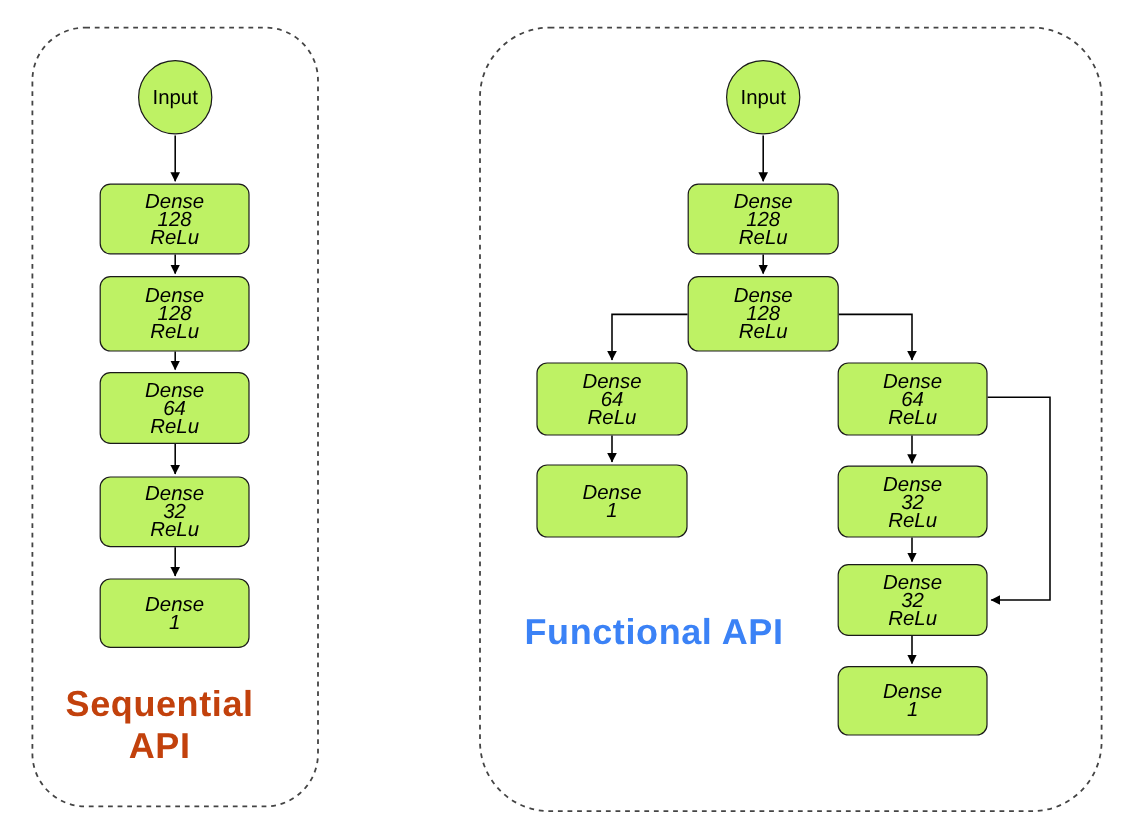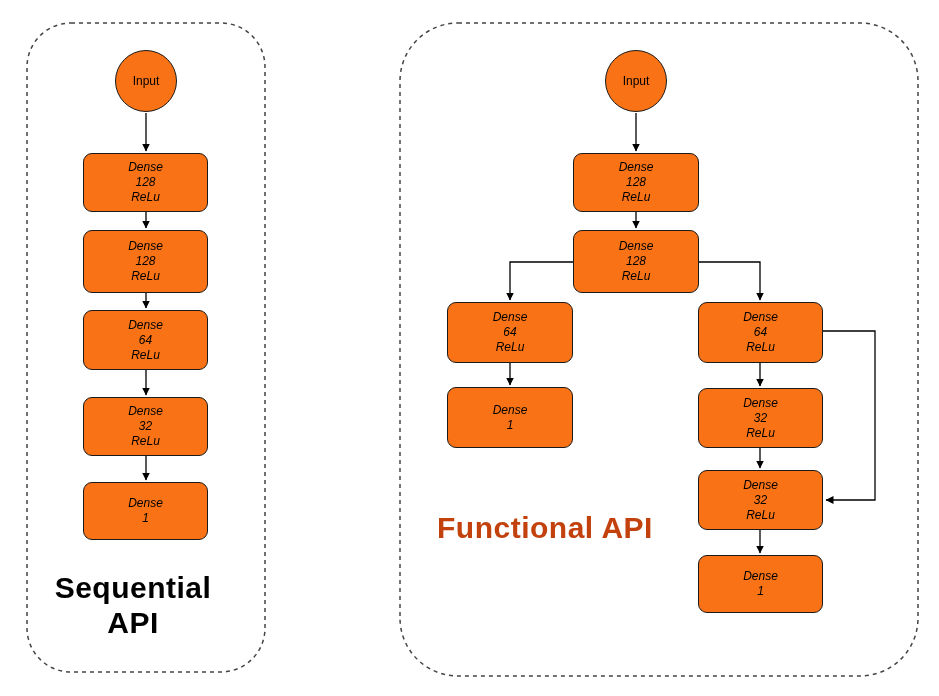--- a/index.html
+++ b/index.html
@@ -7,44 +7,44 @@
     position:relative;
     width:939px;height:696px;
     background:#ffffff;
     font-family:"Liberation Sans", sans-serif;
     overflow:hidden;
   }
   #wires{position:absolute;left:0;top:0;width:939px;height:696px;}
   .node{
     position:absolute;
     box-sizing:border-box;
-    background:#f97316;
+    background:#bef264;
     border:1.4px solid #1a1a1a;
     display:flex;
     flex-direction:column;
     align-items:center;
     justify-content:center;
     text-align:center;
-    font-size:12px;
+    font-size:17px;
     line-height:15px;
     color:#000000;
   }
   .node.box{border-radius:9px;font-style:italic;}
   .node.circle{border-radius:50%;}
   .node span{display:block;}
   .panel-title{
     position:absolute;
     text-align:center;
     font-weight:bold;
     font-size:30px;
     line-height:35px;
     letter-spacing:0.5px;
   }
-  .title-sequential{color:#000000;text-align:center;}
-  .title-functional{color:#c2410c;}
+  .title-sequential{color:#c2410c;text-align:center;}
+  .title-functional{color:#3b82f6;}
 </style>
 </head>
 <body>
 
 <div id="page">
 
   <svg id="wires" viewBox="0 0 939 696" xmlns="http://www.w3.org/2000/svg">
     <defs>
       <marker id="arw" markerWidth="10" markerHeight="10" refX="7.5" refY="4" orient="auto" markerUnits="userSpaceOnUse">
         <path d="M0,0 L8,4 L0,8 Z" fill="#000000"></path>

